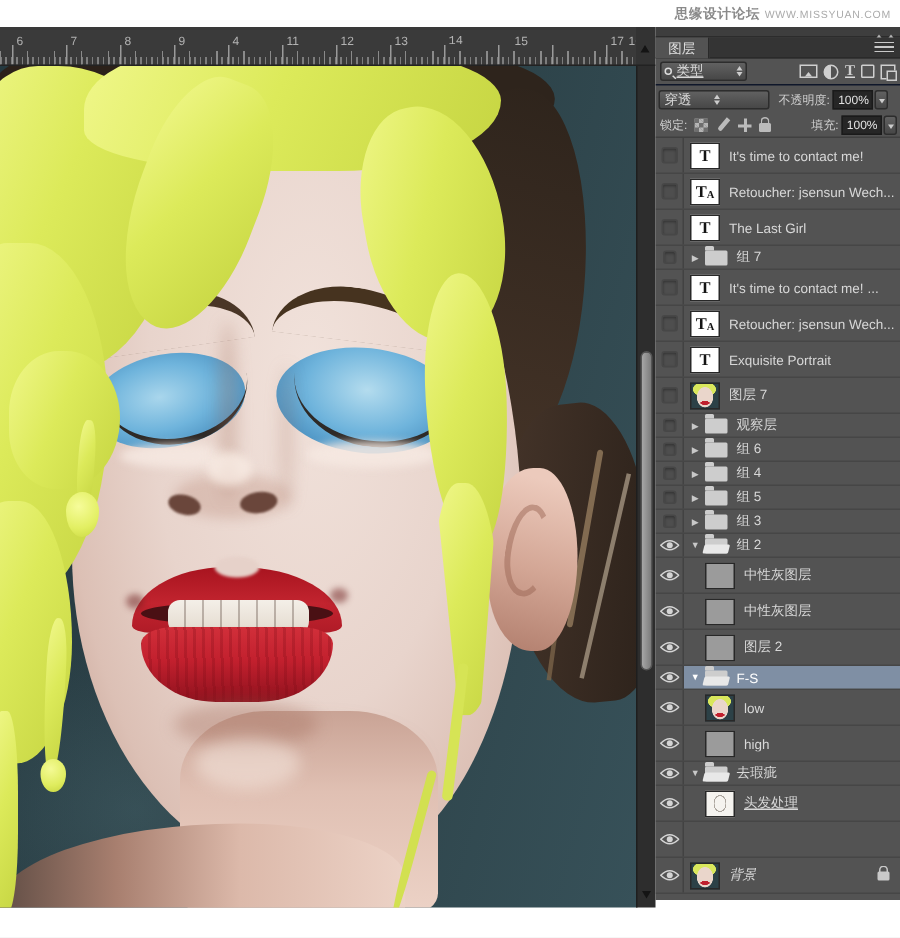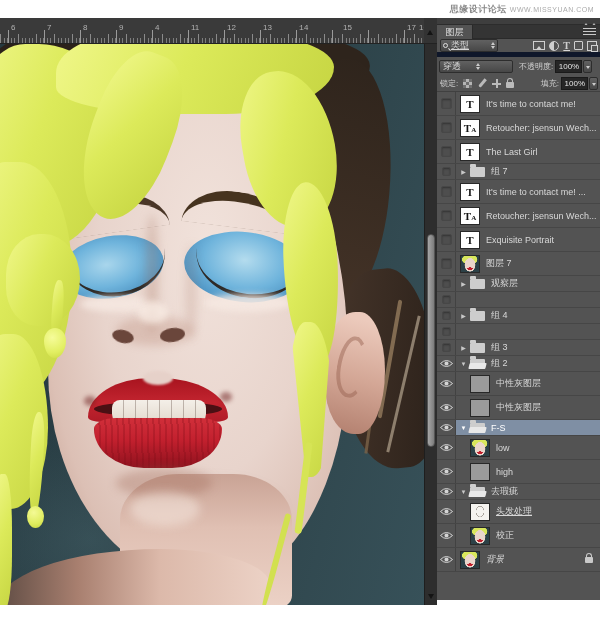--- a/index.html
+++ b/index.html
@@ -94,21 +94,21 @@
   .vnub { position:absolute; left:3px; bottom:3px; width:0; height:0; border:3px solid transparent; border-top:5px solid #141414; }
 
   
   .panel { position:absolute; left:437px; top:18px; width:163px; height:582px; background:var(--panel-bg,#535353); overflow:hidden; font-size:9px; color:#d8d8d8; }
   .gheader { position:absolute; left:0; top:0; right:0; height:7px; background:#3e3e3e; border-bottom:1px solid #2c2c2c; }
   .chevbtn { position:absolute; right:3px; top:1px; }
   .chev { display:inline-block; width:0; height:0; border-left:3px solid transparent; border-right:3px solid transparent; border-bottom:4px solid #b5b5b5; margin-left:2px; }
   .tabbar { position:absolute; left:0; top:7px; right:0; height:14px; background:#343434; border-bottom:1px solid #2a2a2a; }
   .tab { position:absolute; left:0; top:0; width:36px; height:14px; background:var(--panel-bg,#535353); color:#e0e0e0; text-align:center; line-height:14px; border-right:1px solid #2a2a2a; }
   .pmenu { position:absolute; right:4px; top:3px; width:13px; height:8px; background:repeating-linear-gradient(#c9c9c9 0 1px,transparent 1px 3px); }
-  .frow { position:absolute; left:0; top:21px; right:0; height:18px; border-bottom:5px solid #0f172a; display:flex; align-items:center;text-decoration:underline; }
+  .frow { position:absolute; left:0; top:21px; right:0; height:18px; border-bottom:1px solid #0f172a; display:flex; align-items:center;text-decoration:underline; }
   .kindbox { position:relative; margin-left:3px; width:58px; height:13px; background:linear-gradient(#616161,#474747); border:1px solid #2d2d2d; border-radius:2px; display:flex; align-items:center; padding:0 2px; }
   .mag { width:5px; height:5px; border:1px solid #ddd; border-radius:50%; position:relative; flex:none; }
   .mag::after { content:""; position:absolute; width:3px; height:1px; background:#ddd; transform:rotate(45deg); left:4px; top:5px; }
   .kindbox span.kl { margin-left:3px; flex:1; }
   .ud { display:flex; flex-direction:column; gap:1px; }
   .ud i { width:0; height:0; border-left:2.5px solid transparent; border-right:2.5px solid transparent; }
   .ud .up { border-bottom:3px solid #ccc; } .ud .dn { border-top:3px solid #ccc; }
   .ficons { margin-left:auto; margin-right:3px; display:flex; align-items:center; }
   .fi { margin-left:4px; display:inline-flex; align-items:center; justify-content:center; color:#cfcfcf; }
   .fi.img { width:12px; height:9px; border:1px solid #cfcfcf; position:relative; overflow:hidden; }
@@ -406,35 +406,45 @@
           <div class="rbody" style="padding-left: 2px;">
             <span class="arrow">▶</span>
             <span class="folder"></span>
             <span class="lname">观察层</span>
           </div>
         </div>
         <div class="lrow grp">
           <div class="eyecell">
             <span class="ebox"></span>
           </div>
+          <div class="rbody" style="padding-left: 2px;">
+            <span class="arrow">▶</span>
+            <span class="folder"></span>
+            <span class="lname">组 6</span>
+          </div>
         </div>
         <div class="lrow grp">
           <div class="eyecell">
             <span class="ebox"></span>
           </div>
           <div class="rbody" style="padding-left: 2px;">
             <span class="arrow">▶</span>
             <span class="folder"></span>
             <span class="lname">组 4</span>
           </div>
         </div>
         <div class="lrow grp">
           <div class="eyecell">
             <span class="ebox"></span>
           </div>
+          <div class="rbody" style="padding-left: 2px;">
+            <span class="arrow">▶</span>
+            <span class="folder"></span>
+            <span class="lname">组 5</span>
+          </div>
         </div>
         <div class="lrow grp">
           <div class="eyecell">
             <span class="ebox"></span>
           </div>
           <div class="rbody" style="padding-left: 2px;">
             <span class="arrow">▶</span>
             <span class="folder"></span>
             <span class="lname">组 3</span>
           </div>
@@ -469,20 +479,32 @@
             <svg width="13" height="9" viewBox="0 0 13 9">
               <path d="M.5 4.5Q6.5 -1.5 12.5 4.5Q6.5 10.5 .5 4.5Z" fill="none" stroke="#d4d4d4"></path>
               <circle cx="6.5" cy="4.5" r="2" fill="#d4d4d4"></circle>
             </svg>
           </div>
           <div class="rbody" style="padding-left: 12px;">
             <span class="thumb gray"></span>
             <span class="lname">中性灰图层</span>
           </div>
         </div>
+        <div class="lrow lay">
+          <div class="eyecell">
+            <svg width="13" height="9" viewBox="0 0 13 9">
+              <path d="M.5 4.5Q6.5 -1.5 12.5 4.5Q6.5 10.5 .5 4.5Z" fill="none" stroke="#d4d4d4"></path>
+              <circle cx="6.5" cy="4.5" r="2" fill="#d4d4d4"></circle>
+            </svg>
+          </div>
+          <div class="rbody" style="padding-left: 12px;">
+            <span class="thumb gray"></span>
+            <span class="lname">图层 2</span>
+          </div>
+        </div>
         <div class="lrow grp sel">
           <div class="eyecell">
             <svg width="13" height="9" viewBox="0 0 13 9">
               <path d="M.5 4.5Q6.5 -1.5 12.5 4.5Q6.5 10.5 .5 4.5Z" fill="none" stroke="#d4d4d4"></path>
               <circle cx="6.5" cy="4.5" r="2" fill="#d4d4d4"></circle>
             </svg>
           </div>
           <div class="rbody" style="padding-left: 2px;">
             <span class="arrow">▼</span>
             <span class="folder open"></span>
@@ -538,24 +560,20 @@
             <span class="lname">头发处理</span>
           </div>
         </div>
         <div class="lrow lay">
           <div class="eyecell">
             <svg width="13" height="9" viewBox="0 0 13 9">
               <path d="M.5 4.5Q6.5 -1.5 12.5 4.5Q6.5 10.5 .5 4.5Z" fill="none" stroke="#d4d4d4"></path>
               <circle cx="6.5" cy="4.5" r="2" fill="#d4d4d4"></circle>
             </svg>
           </div>
-          <div class="rbody" style="padding-left: 12px;">
-            <span class="thumb photo"></span>
-            <span class="lname">校正</span>
-          </div>
         </div>
         <div class="lrow lay">
           <div class="eyecell">
             <svg width="13" height="9" viewBox="0 0 13 9">
               <path d="M.5 4.5Q6.5 -1.5 12.5 4.5Q6.5 10.5 .5 4.5Z" fill="none" stroke="#d4d4d4"></path>
               <circle cx="6.5" cy="4.5" r="2" fill="#d4d4d4"></circle>
             </svg>
           </div>
           <div class="rbody" style="padding-left: 2px;">
             <span class="thumb photo"></span>

